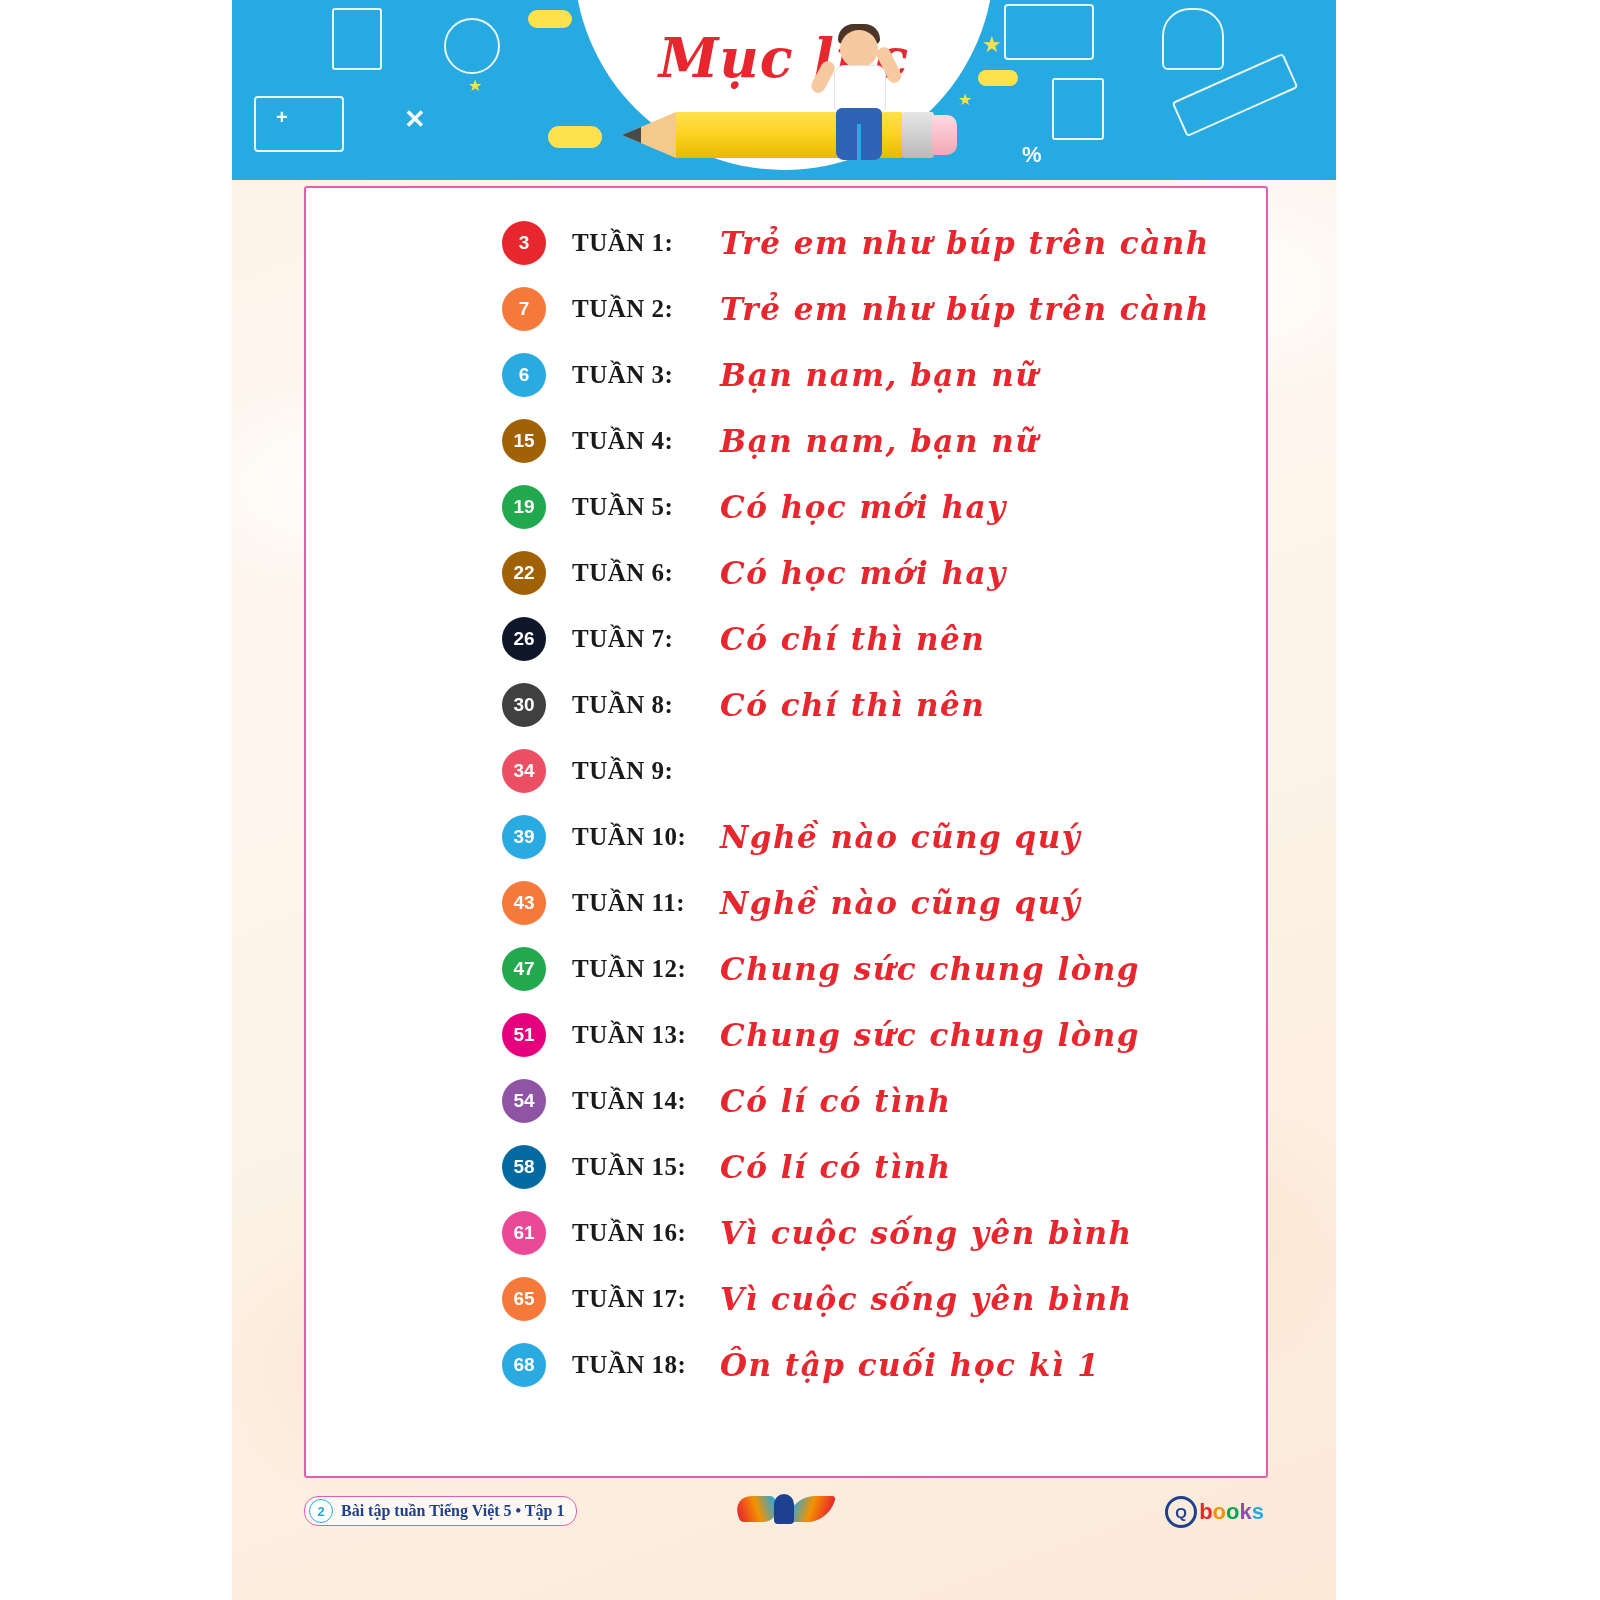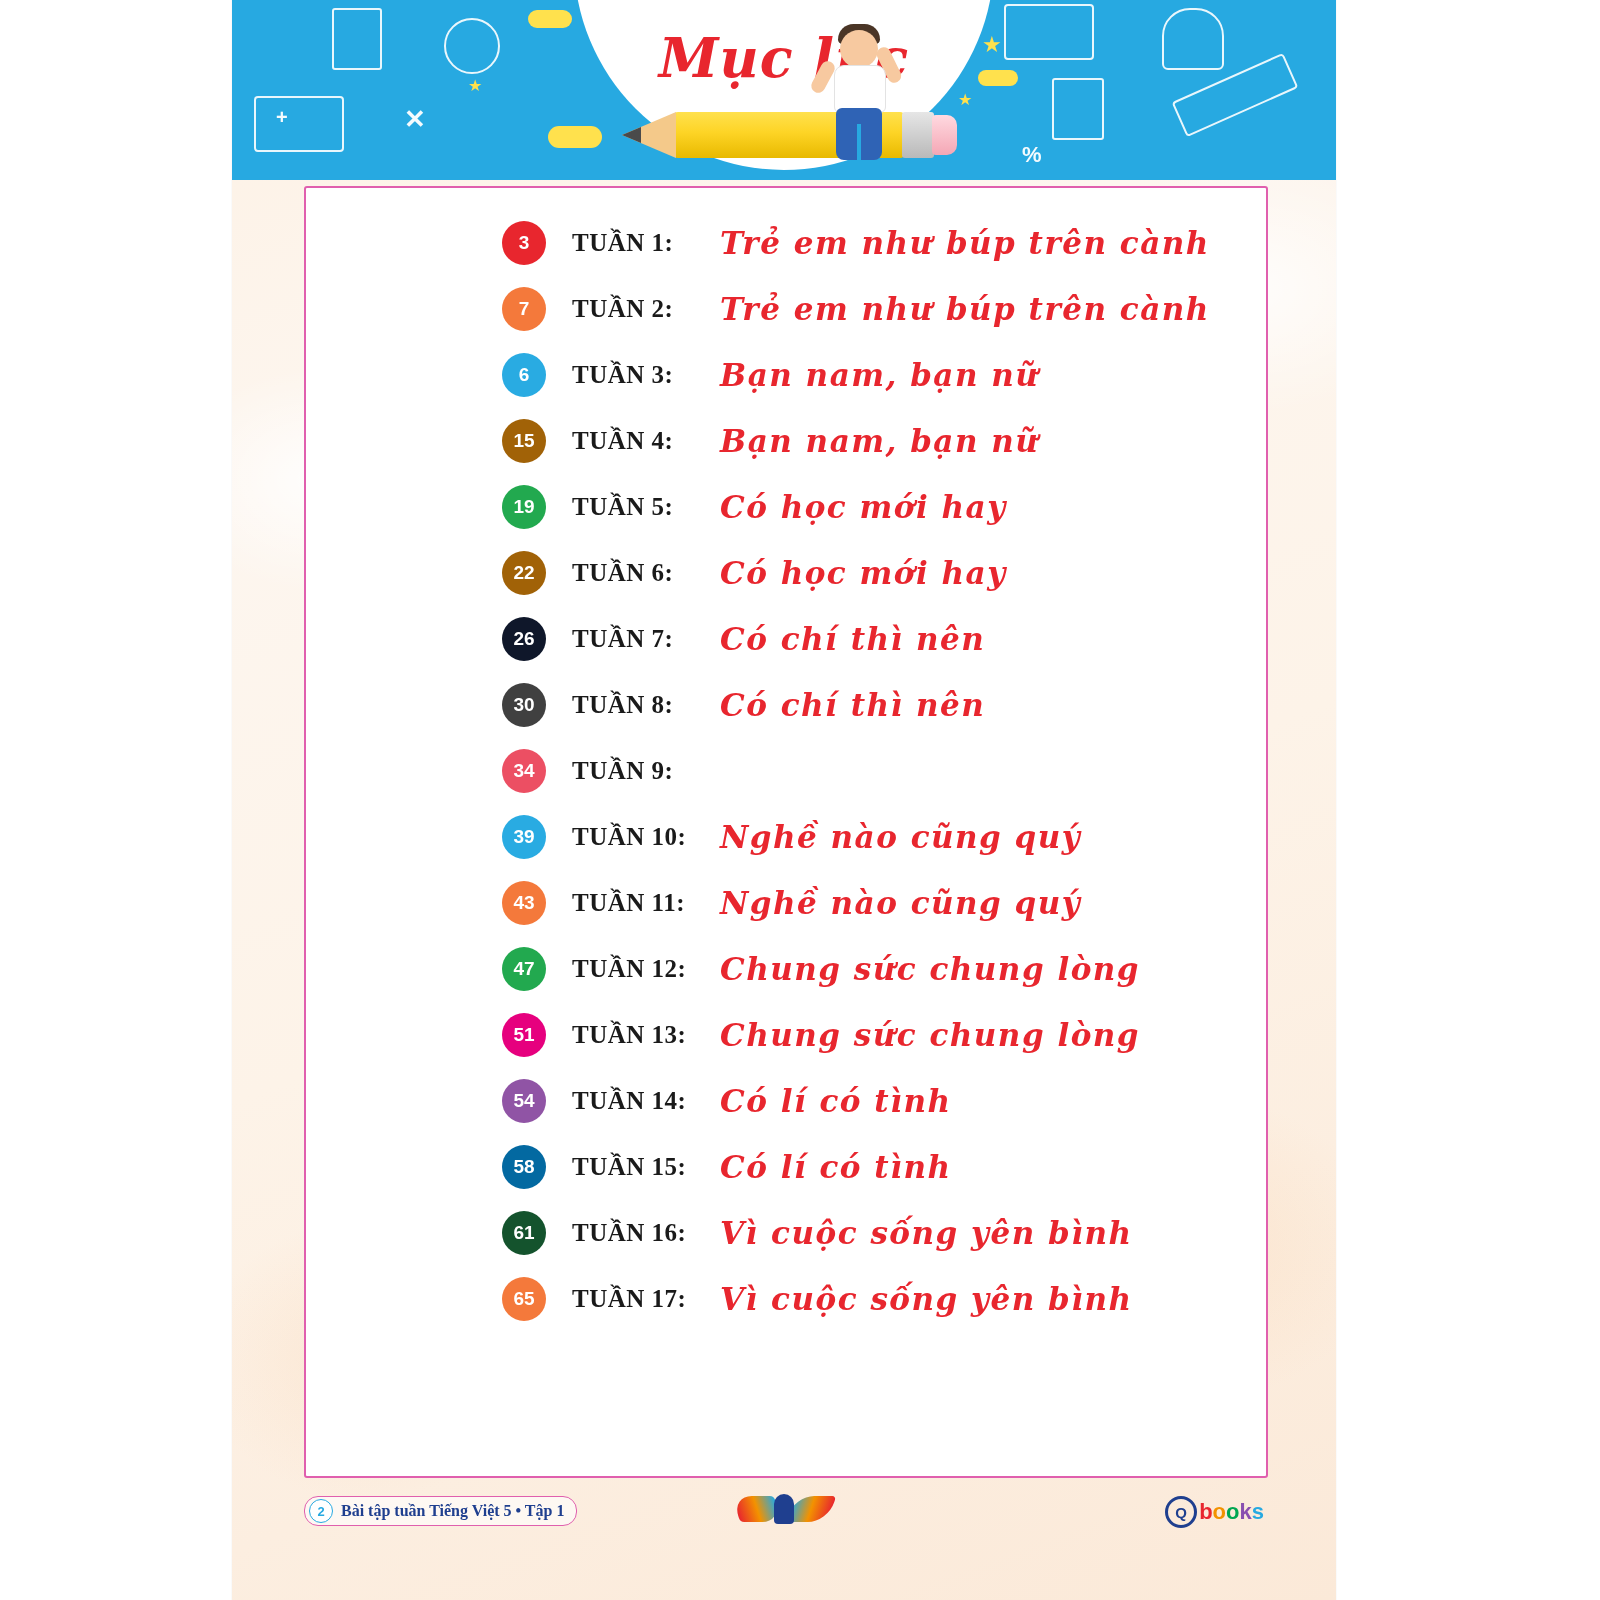--- a/index.html
+++ b/index.html
@@ -405,28 +405,33 @@
           <div class="badge" style="background: rgb(144, 84, 165);">54</div>
           <div class="week-label">TUẦN 14:</div>
           <div class="topic">Có lí có tình</div>
         </div>
         <div class="toc-row">
           <div class="badge" style="background: #0369a1;">58</div>
           <div class="week-label">TUẦN 15:</div>
           <div class="topic">Có lí có tình</div>
         </div>
         <div class="toc-row">
-          <div class="badge" style="background: #14532d;">61</div>
+          <div class="badge" style="background: #ec4899;">61</div>
           <div class="week-label">TUẦN 16:</div>
           <div class="topic">Vì cuộc sống yên bình</div>
         </div>
         <div class="toc-row">
           <div class="badge" style="background: rgb(244, 121, 59);">65</div>
           <div class="week-label">TUẦN 17:</div>
           <div class="topic">Vì cuộc sống yên bình</div>
+        </div>
+        <div class="toc-row">
+          <div class="badge" style="background: rgb(41, 171, 226);">68</div>
+          <div class="week-label">TUẦN 18:</div>
+          <div class="topic">Ôn tập cuối học kì 1</div>
         </div>
       </div>
   </div>
 
   <div class="footer">
     <div class="footer-left">
       <div class="footer-page-num">2</div>
       <div class="footer-text">Bài tập tuần Tiếng Việt 5 • Tập 1</div>
     </div>
     <div class="footer-logo-center">

